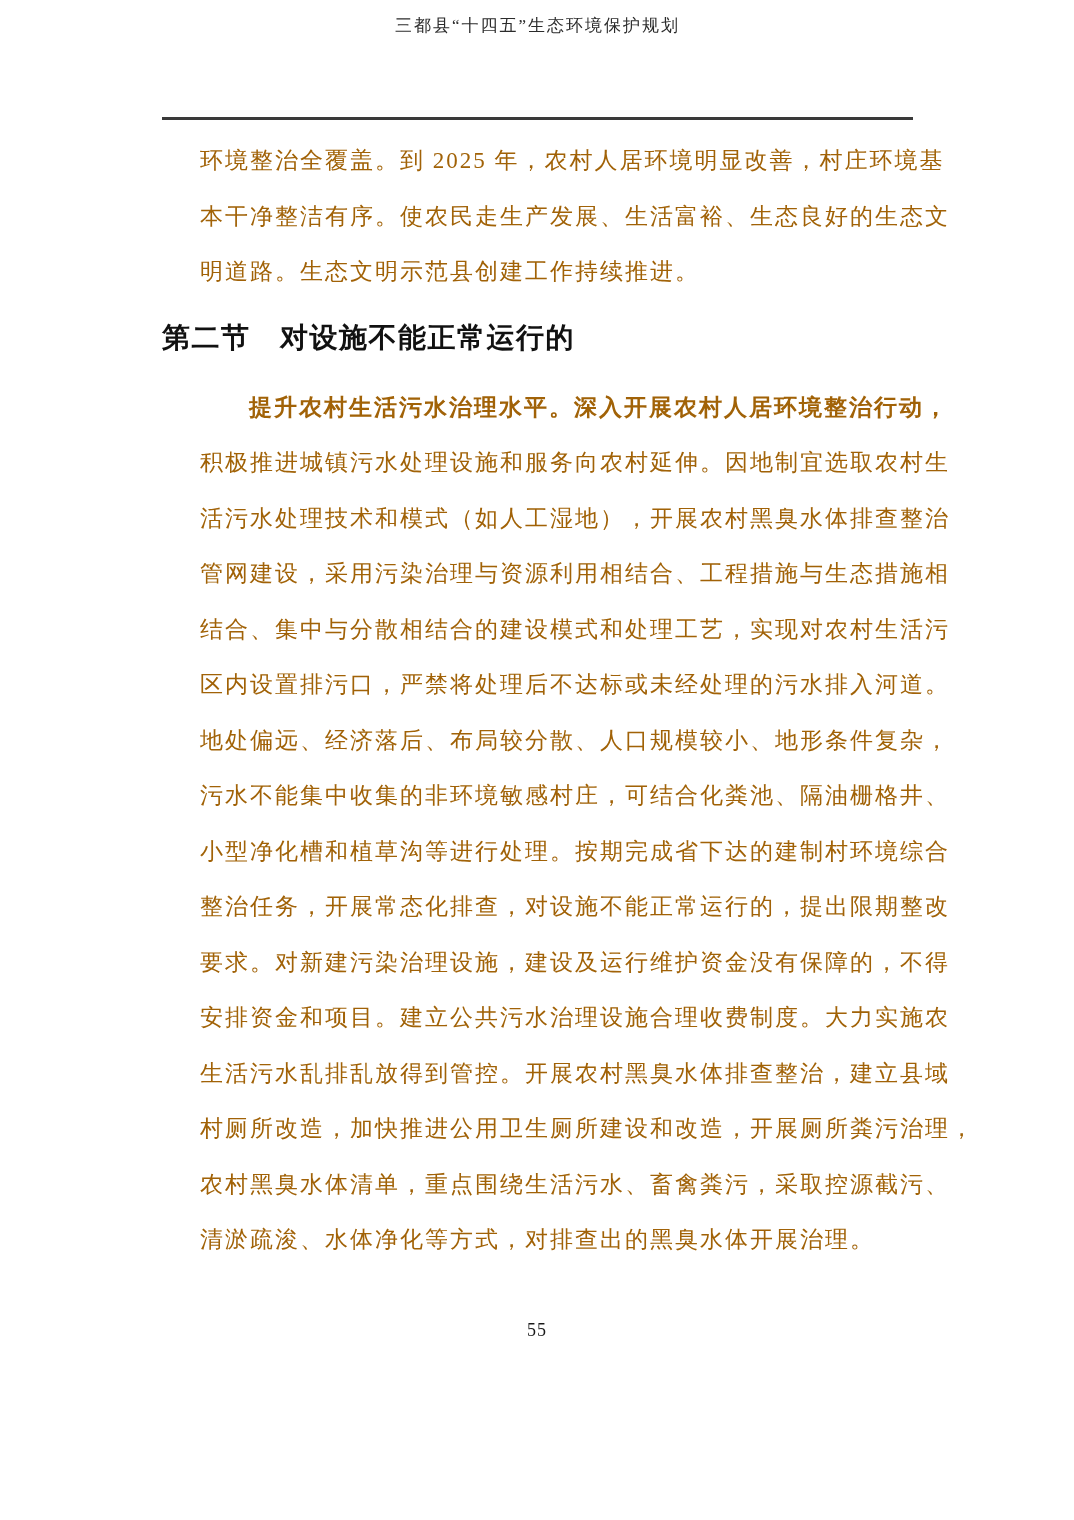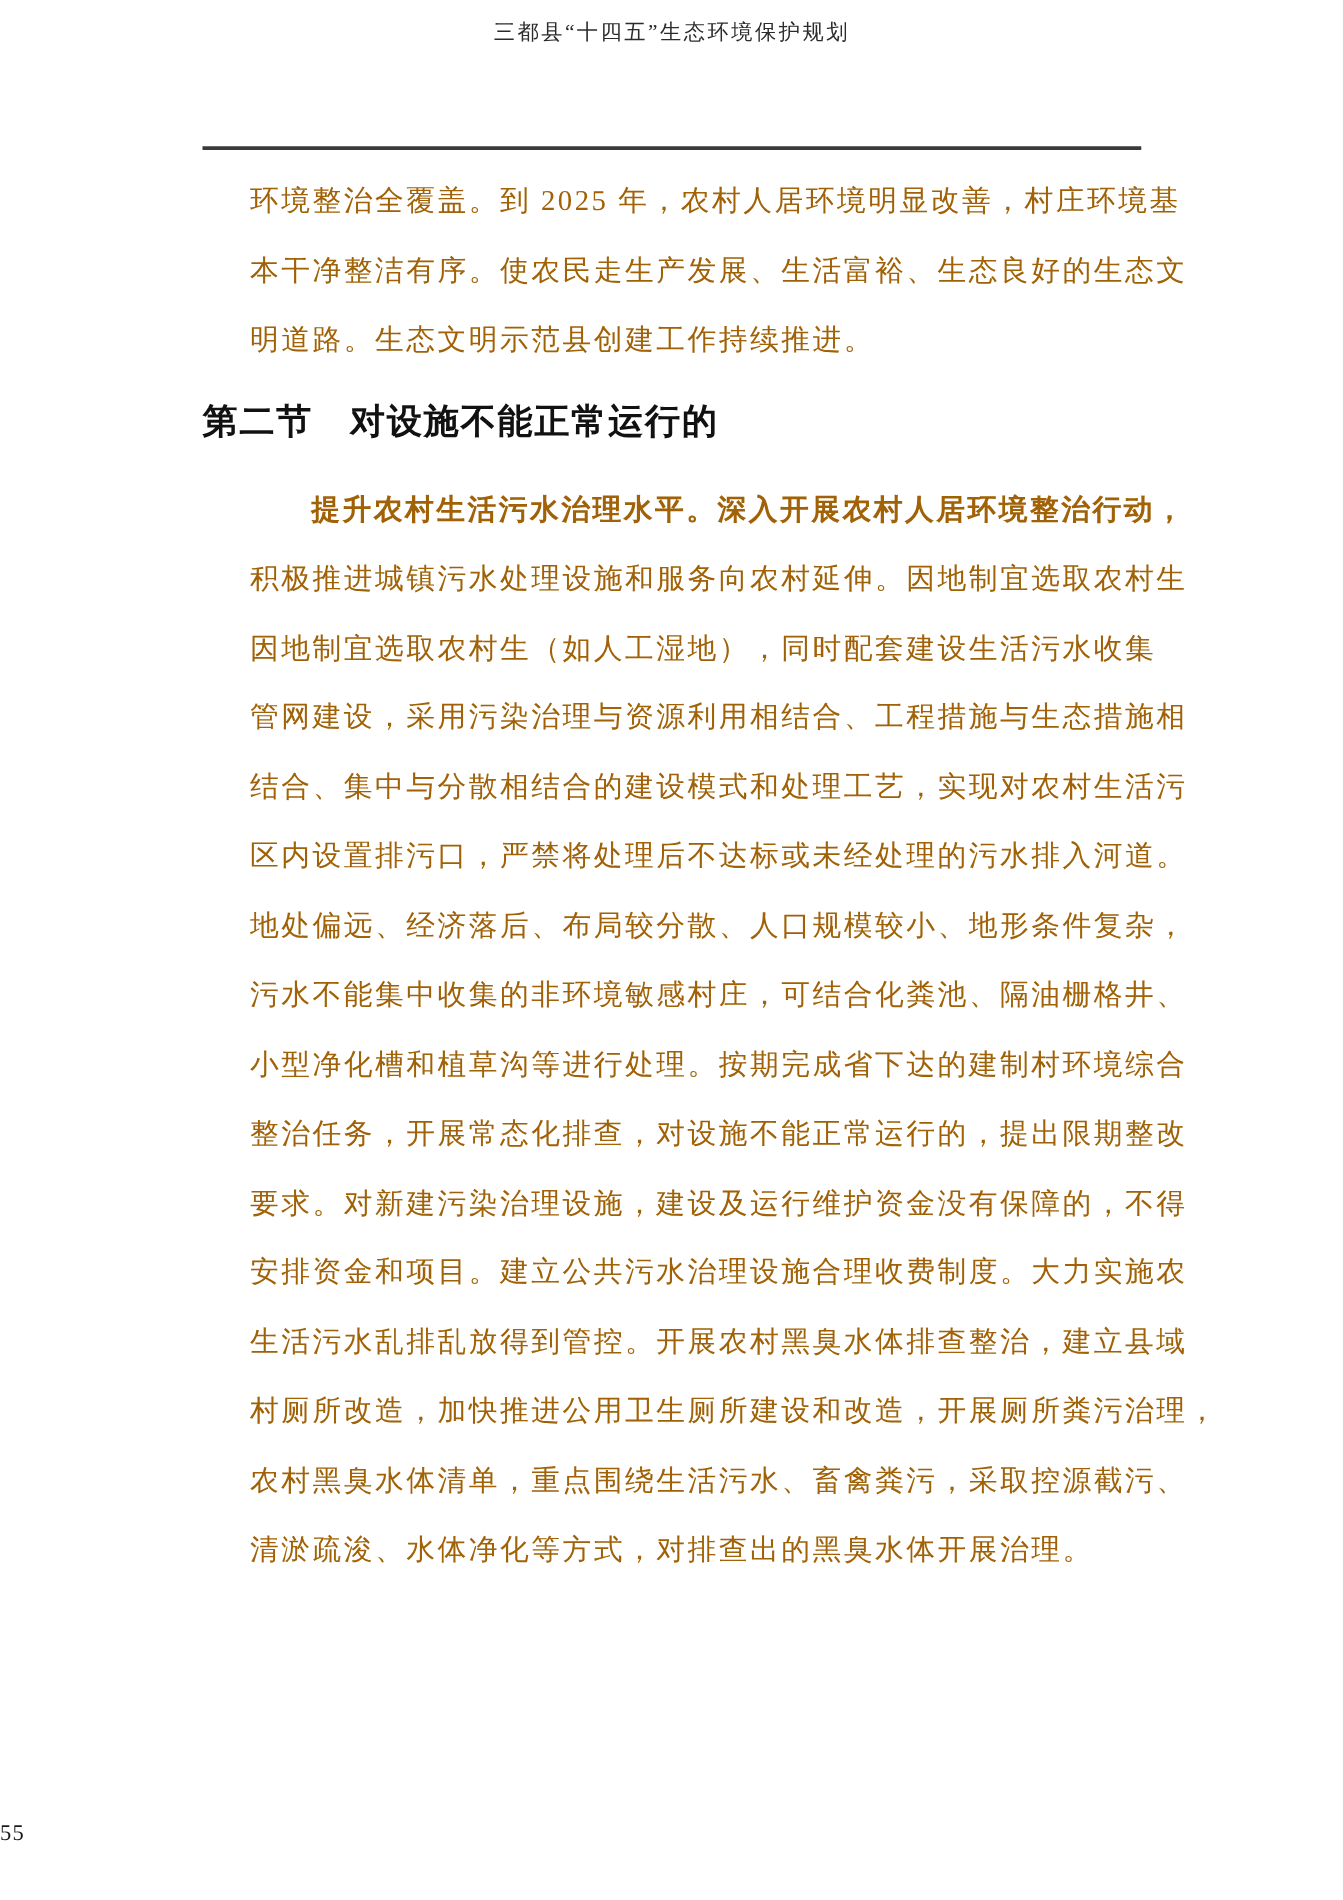--- a/index.html
+++ b/index.html
@@ -69,23 +69,23 @@
     line-height: 44px;
     letter-spacing: 1.5px;
     margin: 16px 0 20px 0;
     color: #111111;
     white-space: nowrap;
   }
   
   .page-footer {
     position: absolute;
     left: 0;
-    top: 1456px;
+    top: 1320px;
     width: 100%;
-    text-align: left;
+    text-align: center;
   }
   .page-number {
     font-size: 18px;
     color: #1a1a1a;
     letter-spacing: 1px;
   }
 </style>
 </head>
 <body>
 
@@ -101,21 +101,21 @@
       <div class="line">环境整治全覆盖。到 2025 年，农村人居环境明显改善，村庄环境基</div>
       <div class="line">本干净整洁有序。使农民走生产发展、生活富裕、生态良好的生态文</div>
       <div class="line last">明道路。生态文明示范县创建工作持续推进。</div>
     </div>
 
     <div class="section-heading">第二节　对设施不能正常运行的</div>
 
     <div class="para">
       <div class="line indent">提升农村生活污水治理水平。深入开展农村人居环境整治行动，</div>
       <div class="line">积极推进城镇污水处理设施和服务向农村延伸。因地制宜选取农村生</div>
-      <div class="line">因地制宜选取农村生（如人工湿地），同时配套建设生活污水收集</div>
+      <div class="line">活污水处理技术和模式（如人工湿地），开展农村黑臭水体排查整治</div>
       <div class="line">管网建设，采用污染治理与资源利用相结合、工程措施与生态措施相</div>
       <div class="line">结合、集中与分散相结合的建设模式和处理工艺，实现对农村生活污</div>
     </div>
 
     <div class="para">
       <div class="line">区内设置排污口，严禁将处理后不达标或未经处理的污水排入河道。</div>
       <div class="line">地处偏远、经济落后、布局较分散、人口规模较小、地形条件复杂，</div>
       <div class="line">污水不能集中收集的非环境敏感村庄，可结合化粪池、隔油栅格井、</div>
       <div class="line">小型净化槽和植草沟等进行处理。按期完成省下达的建制村环境综合</div>
       <div class="line">整治任务，开展常态化排查，对设施不能正常运行的，提出限期整改</div>

